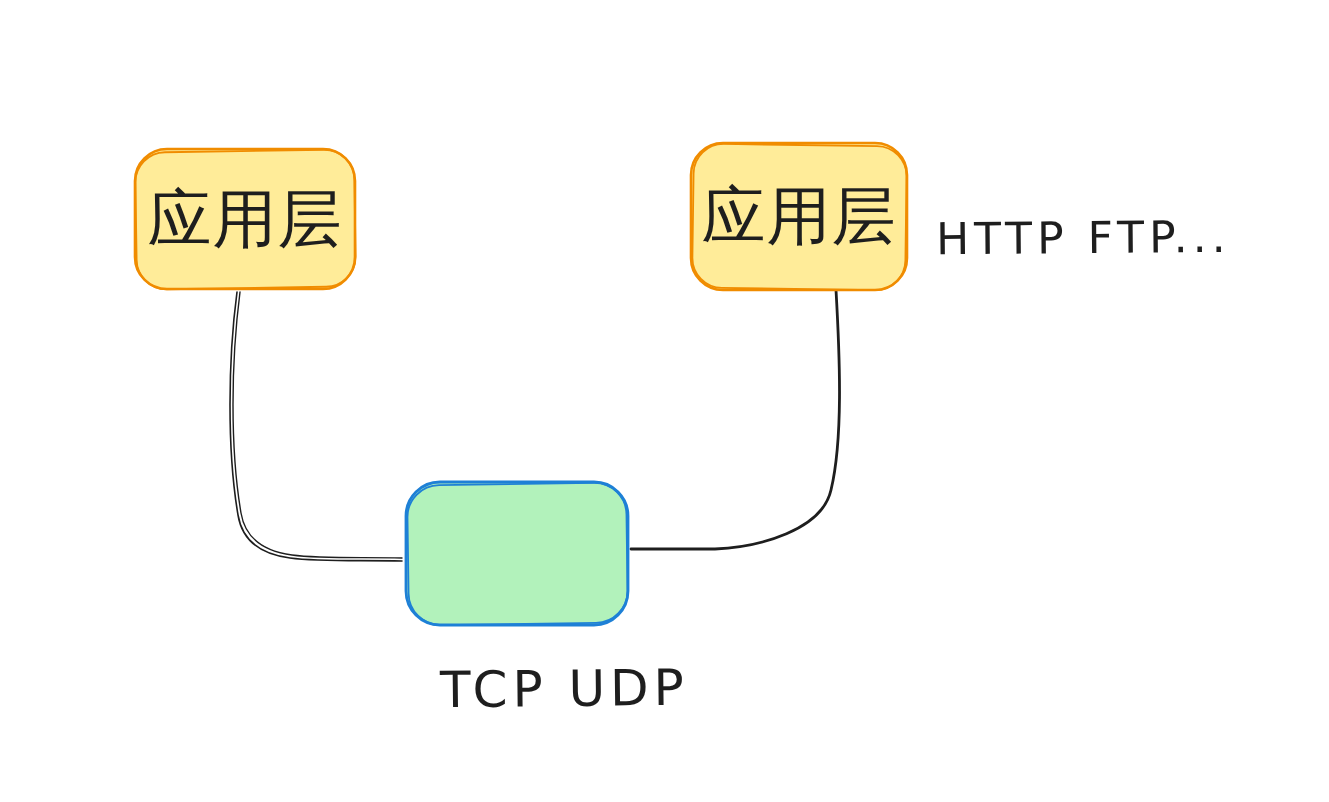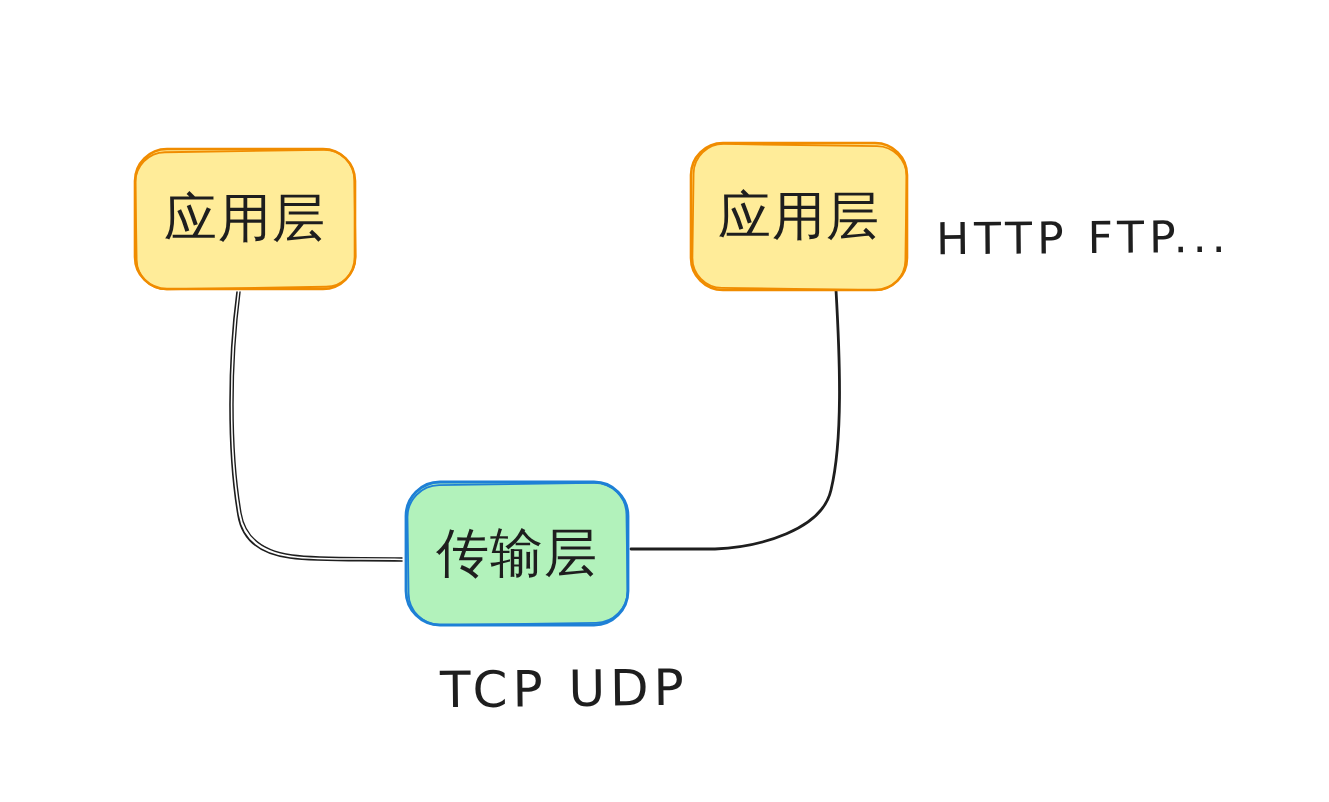--- a/index.html
+++ b/index.html
@@ -20,21 +20,21 @@
   .shapes-svg {
     position: absolute;
     left: 0;
     top: 0;
   }
   .node-label {
     position: absolute;
     display: flex;
     align-items: center;
     justify-content: center;
-    font-size: 53px;
+    font-size: 64px;
     font-weight: 500;
     color: #1e1e1e;
     letter-spacing: 1px;
     pointer-events: none;
     white-space: nowrap;
   }
   .annotation {
     position: absolute;
     color: #1e1e1e;
     font-weight: 500;
@@ -86,19 +86,18 @@
     <g>
       <rect x="406" y="482" width="222" height="143" rx="34" ry="34" stroke-width="2.8" fill="#b2f2bb" stroke="#1e80d6"></rect>
       <rect x="408" y="484" width="219" height="140" rx="32" ry="32" fill="none" stroke-width="1.8" transform="rotate(-0.8 517 553)" stroke="#1e80d6"></rect>
     </g>
   </svg>
 
   <div class="node-label" style="left:135px; top:149px; width:220px; height:140px;">应用层</div>
 
   <div class="node-label" style="left:691px; top:143px; width:216px; height:147px;">应用层</div>
 
-  <div class="node-label" style="left:406px; top:482px; width:222px; height:143px;">传输层</div>
 
   <div class="annotation http">HTTP FTP...</div>
 
   <div class="annotation tcp">TCP UDP</div>
 
 </div>
 
 </body></html>

